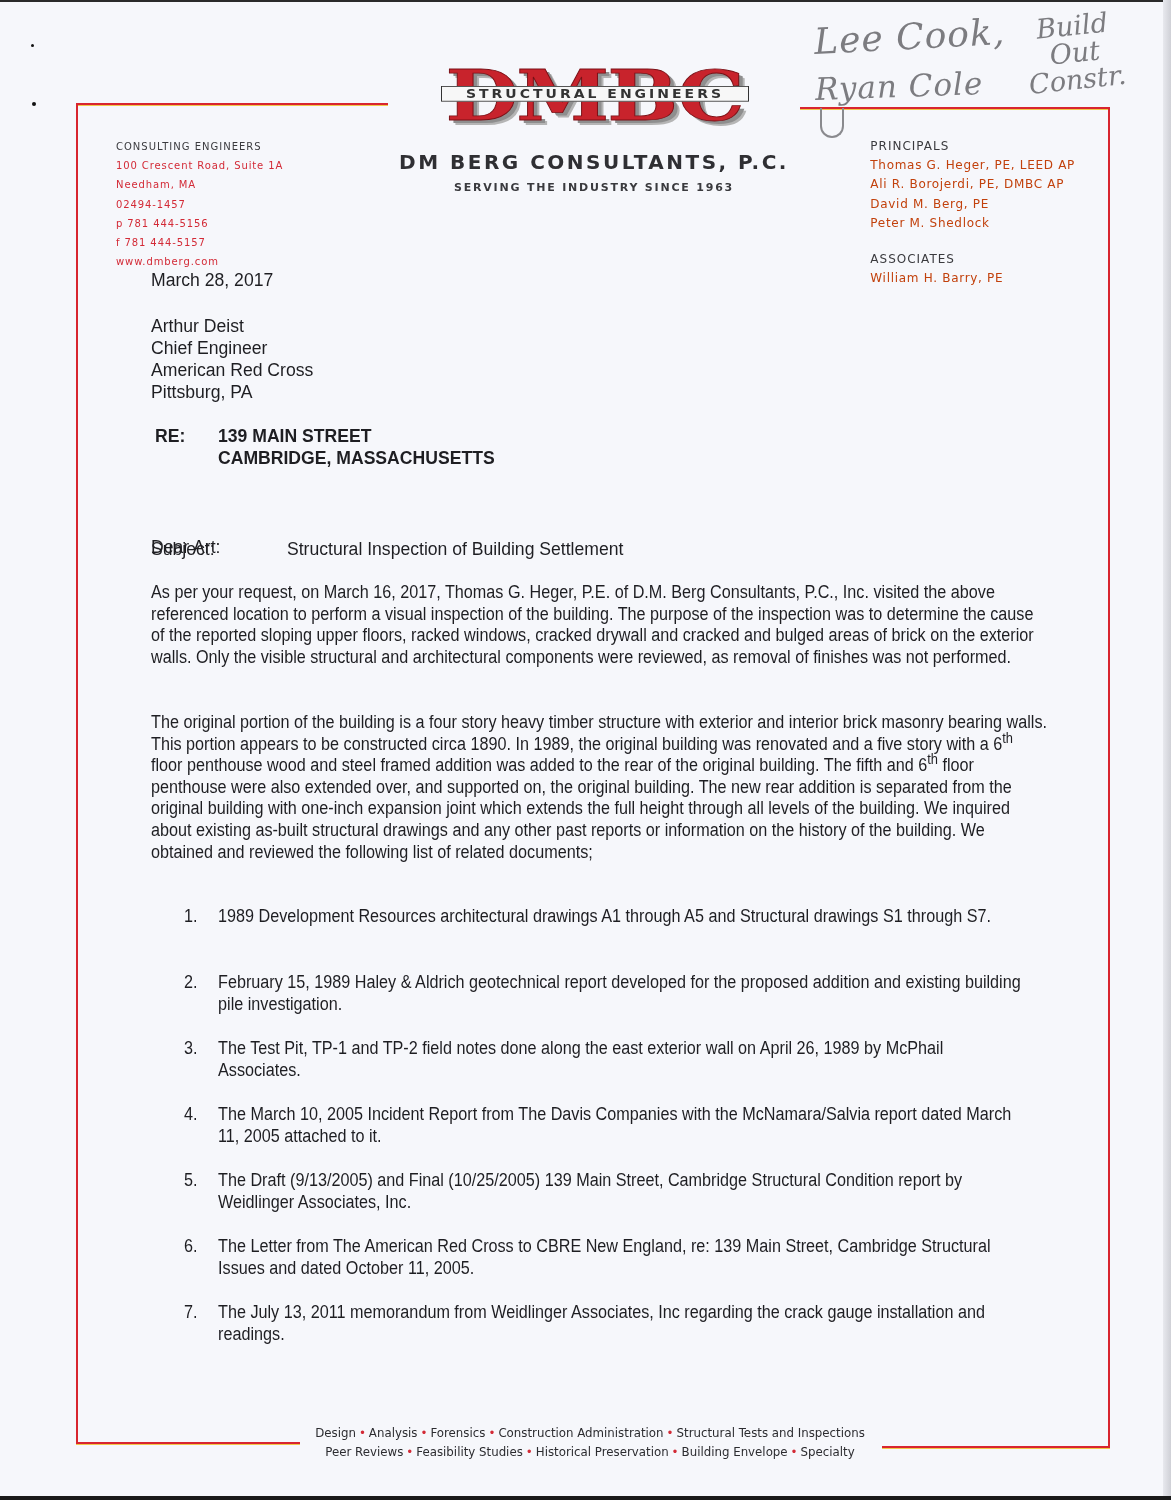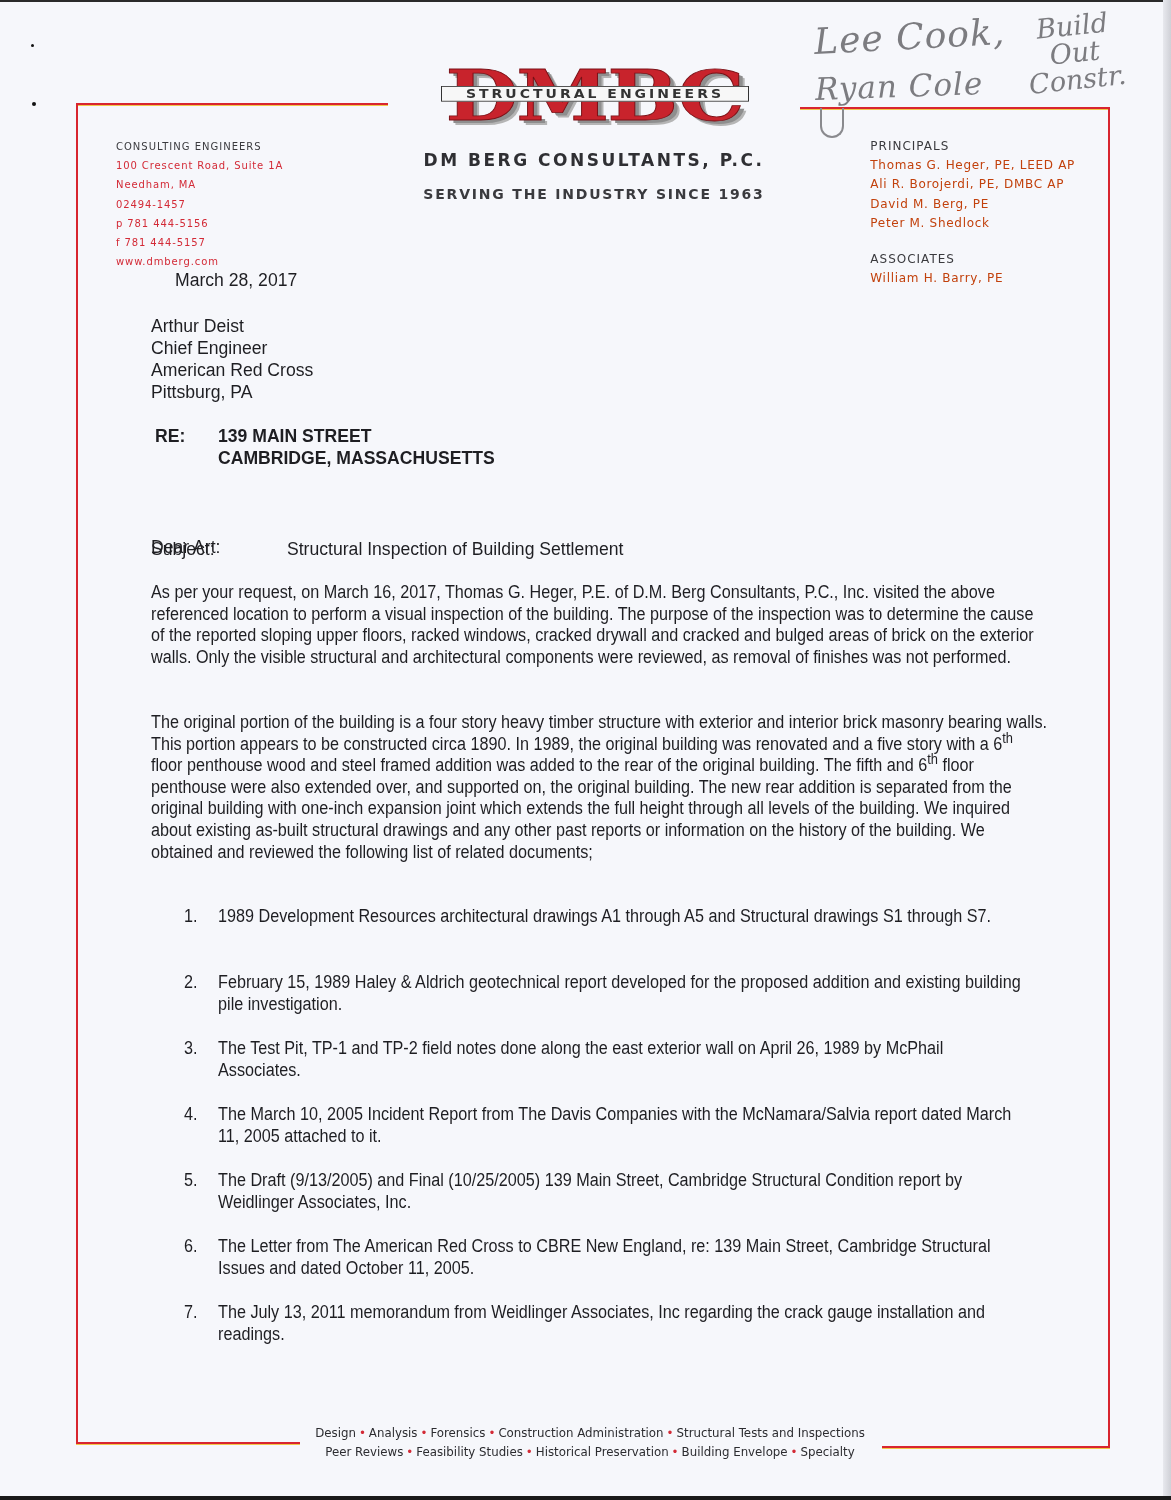--- a/index.html
+++ b/index.html
@@ -31,25 +31,25 @@
       transform-origin: top center;
     }
     .logo-band {
       position: absolute; left: 32px; top: 22px; width: 306px; height: 17px;
       background: #f7f7f7; border: 1px solid #333;
       font-family: "DejaVu Sans", sans-serif; font-size: 14px; line-height: 17px;
       letter-spacing: 3px; color: #333; text-shadow: none; -webkit-text-stroke: 0;
     }
     .logo-company {
       font-family: "DejaVu Sans", sans-serif; font-weight: bold;
-      font-size: 17px; letter-spacing: 2.5px; color: #2f2f33; margin-top: 14px;
+      font-size: 20px; letter-spacing: 2.5px; color: #2f2f33; margin-top: 14px;
     }
     .logo-tagline {
       font-family: "DejaVu Sans", sans-serif; font-weight: bold;
-      font-size: 14px; letter-spacing: 1.8px; color: #3a3a3e; margin-top: 16px;
+      font-size: 11px; letter-spacing: 1.8px; color: #3a3a3e; margin-top: 7px;
     }
 
     
     .lh-left { position: absolute; left: 116px; top: 137px; font-family: "DejaVu Sans", sans-serif; font-size: 10px; line-height: 19.2px; letter-spacing: 0.9px; }
     .lh-left .heading { color: #3a3a3e; letter-spacing: 1px; }
     .lh-left .red { color: #d32a36; }
 
     
     .lh-right { position: absolute; right: 96px; top: 137px; text-align: left; font-family: "DejaVu Sans", sans-serif; font-size: 12px; line-height: 19.2px; letter-spacing: 0.7px; }
     .lh-right .heading { color: #3a3a3e; letter-spacing: 1px; }
@@ -59,21 +59,21 @@
     
     .hand {
       position: absolute; font-family: "DejaVu Serif", serif; font-style: italic;
       color: #7c7c80; font-weight: normal; transform: rotate(-3deg);
     }
     .hand-1 { left: 814px; top: 16px; font-size: 36px; letter-spacing: 1px; }
     .hand-2 { left: 815px; top: 68px; font-size: 31px; letter-spacing: 1px; transform: rotate(-2deg); }
     .hand-3 { left: 1026px; top: 12px; font-size: 27px; line-height: 27px; text-align: center; transform: rotate(-6deg); }
     .hand-3 div { display: block; }
     .hand-tail { position: absolute; left: 820px; top: 108px; width: 20px; height: 28px; border: 2px solid #8a8a8e; border-top: none; border-radius: 0 0 12px 12px; }
-    .date { position: absolute; left: 151px; top: 270px; font-size: 17.6px; margin-left: 24px; }
+    .date { position: absolute; left: 151px; top: 270px; font-size: 17.6px; }
     .addr { position: absolute; left: 151px; top: 315px; font-size: 17.6px; line-height: 22px; }
     .re { position: absolute; left: 151px; top: 425px; font-size: 17.6px; font-weight: bold; line-height: 22px; }
     .re .label { position: absolute; left: 4px; top: 0; }
     .re .val { position: absolute; left: 67px; top: 0; white-space: nowrap; }
     .subject { position: absolute; left: 151px; top: 491px; font-size: 17.6px; font-weight: normal; white-space: nowrap; margin-top: 48px; }
     .subject .val { position: absolute; left: 136px; top: 0; }
     .salutation { position: absolute; left: 151px; top: 537px; font-size: 17.6px; }
 
     .para { position: absolute; left: 151px; width: 900px; font-size: 17.6px; line-height: 21.6px; transform: scaleX(0.92); transform-origin: left top; width: 975px; }
     .para-1 { top: 582px; }

